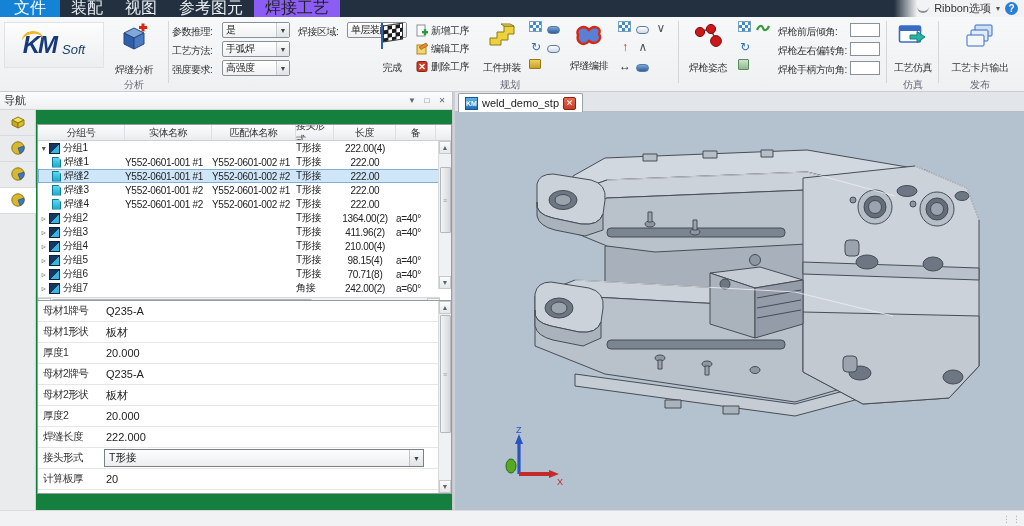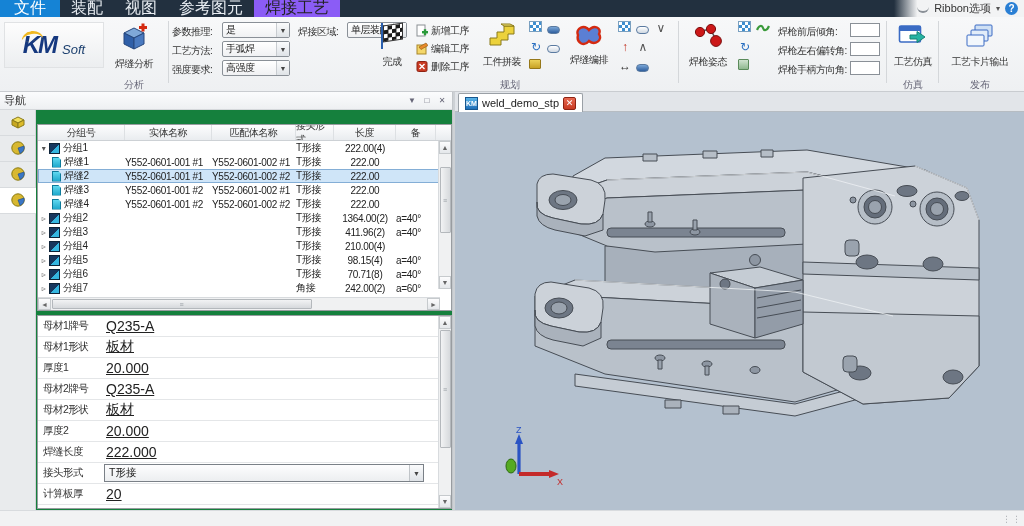--- a/index.html
+++ b/index.html
@@ -14,21 +14,21 @@
   .titlebar-right{position:absolute;right:0;top:0;height:17px;width:130px;background:linear-gradient(90deg,rgba(242,243,244,0),#f2f3f4 18%);display:flex;align-items:center;justify-content:flex-end;gap:5px;padding-right:6px;}
   .ribbon-collapse{width:12px;height:8px;border-bottom:2px solid #8a9097;border-radius:0 0 6px 6px;}
   .ribbon-opt{font-size:11px;color:#333;}
   .opt-arrow{font-size:8px;color:#555;}
   .help-circle{width:13px;height:13px;border-radius:50%;background:#2a7fd4;color:#fff;font-weight:bold;font-size:10px;display:flex;align-items:center;justify-content:center;}
 
   
   .ribbon{position:absolute;left:0;top:17px;width:1024px;height:75px;background:linear-gradient(#f7f8f9,#eef0f2);border-bottom:1px solid #c9ccd0;}
   .vdiv{position:absolute;top:4px;height:62px;width:1px;background:#d4d7da;}
   .grp-label{position:absolute;top:61px;height:12px;font-size:10px;color:#667;text-align:center;}
-  .bigbtn{position:absolute;display:flex;flex-direction:column;align-items:center;gap:6px;padding-top:2px;border:1px solid transparent;border-radius:2px;cursor:default;}
+  .bigbtn{position:absolute;display:flex;flex-direction:column;align-items:center;gap:12px;padding-top:2px;border:1px solid transparent;border-radius:2px;cursor:default;}
   .bigbtn .blabel{font-size:10px;color:#333;white-space:nowrap;letter-spacing:-0.5px;}
   .logo-card{position:absolute;left:4px;top:5px;width:100px;height:46px;background:linear-gradient(#fdfdfd,#eceef0);border:1px solid #e0e2e4;display:flex;align-items:center;justify-content:center;}
   .logo-km{font-size:24px;font-weight:bold;font-style:italic;color:#15387f;letter-spacing:-2px;}
   .logo-soft{font-size:13px;font-style:italic;font-weight:normal;color:#1b3f6e;margin-left:6px;margin-top:8px;}
   .logo-swoosh{position:absolute;left:16px;top:8px;width:22px;height:10px;border-top:3px solid #f0b820;border-radius:50% 50% 0 0/100% 100% 0 0;transform:rotate(-8deg);}
   .rlabel{position:absolute;font-size:10px;color:#333;letter-spacing:-0.5px;white-space:nowrap;}
   .combo{position:absolute;height:16px;background:linear-gradient(#ffffff,#f0f1f3);border:1px solid #8a9097;border-radius:2px;display:flex;align-items:center;}
   .combo .cval{flex:1;font-size:10px;padding:0 3px;white-space:nowrap;overflow:hidden;letter-spacing:-0.5px;}
   .combo .carr{width:13px;height:100%;border-left:1px solid #c8ccd0;background:linear-gradient(#fafbfc,#dfe3e7);display:flex;align-items:center;justify-content:center;font-size:7px;color:#444;}
   .smallbtn{display:flex;align-items:center;gap:3px;height:17px;padding:0 2px;font-size:10px;letter-spacing:-0.5px;color:#333;cursor:default;}
@@ -76,24 +76,24 @@
   .vscroll{position:absolute;right:0;top:16px;width:13px;height:148px;background:#f0f1f2;border-left:1px solid #d8dbde;}
   .vscroll .sarrow{height:13px;display:flex;align-items:center;justify-content:center;font-size:7px;color:#666;background:linear-gradient(#fcfcfd,#e4e7ea);border:1px solid #c6cacd;}
   .vscroll .sarrow.bot{position:absolute;bottom:0;width:100%;}
   .sthumb{position:absolute;left:1px;width:11px;background:linear-gradient(90deg,#f2f3f4,#d6d9dc);border:1px solid #b4b8bc;border-radius:1px;}
   .hscroll{position:absolute;left:0;bottom:0;width:402px;height:13px;background:#f0f1f2;border-top:1px solid #d8dbde;}
   .hscroll .sarrow{position:absolute;top:0;width:13px;height:12px;display:flex;align-items:center;justify-content:center;font-size:7px;color:#666;background:linear-gradient(#fcfcfd,#e4e7ea);border:1px solid #c6cacd;}
   .hthumb{position:absolute;top:1px;height:10px;left:14px;width:260px;background:linear-gradient(#f2f3f4,#d6d9dc);border:1px solid #b4b8bc;border-radius:1px;}
   .grip{position:absolute;left:50%;top:50%;transform:translate(-50%,-50%);color:#9aa0a6;font-size:7px;letter-spacing:1px;}
 
   
-  .props{position:absolute;left:37px;top:223px;width:415px;height:194px;background:#fff;border:1px solid #989ca0;overflow:hidden;}
+  .props{position:absolute;left:37px;top:208px;width:415px;height:194px;background:#fff;border:1px solid #989ca0;overflow:hidden;}
   .prow{display:flex;height:21px;border-bottom:1px solid #e4e6e8;align-items:center;}
   .plabel{width:64px;padding-left:5px;font-size:10.5px;letter-spacing:-0.5px;color:#333;flex:0 0 64px;}
-  .pval{flex:1;font-size:14px;color:#222;padding-left:4px;text-decoration:underline;}
+  .pval{flex:1;font-size:11px;color:#222;padding-left:4px;}
   .pcombo{flex:1;height:18px;margin:0 16px 0 2px;border:1px solid #7a8087;background:linear-gradient(#fdfdfe,#eceef0);display:flex;align-items:center;}
   .pcombo .cval{flex:1;padding:0 4px;font-size:10.5px;}
   .pcombo .carr{width:14px;height:100%;border-left:1px solid #c0c4c8;background:linear-gradient(#fafbfc,#dfe3e7);display:flex;align-items:center;justify-content:center;font-size:7px;color:#444;}
   .props .vscroll{height:192px;top:0;}
 
   
   .vp-tabbar{position:absolute;left:455px;top:92px;width:569px;height:20px;background:#e2e5e9;border-bottom:1px solid #b6bcc2;}
   .vp-tab{position:absolute;left:3px;top:1px;height:19px;background:#fff;border:1px solid #9aa0a6;border-bottom:none;border-radius:2px 2px 0 0;display:flex;align-items:center;gap:4px;padding:0 6px;}
   .km-ico{width:13px;height:13px;background:linear-gradient(#5ab4e8,#1f6fb8);border:1px solid #16568e;color:#fff;font-size:7px;font-weight:bold;display:flex;align-items:center;justify-content:center;}
   .vp-tab .tname{font-size:11px;color:#222;}

